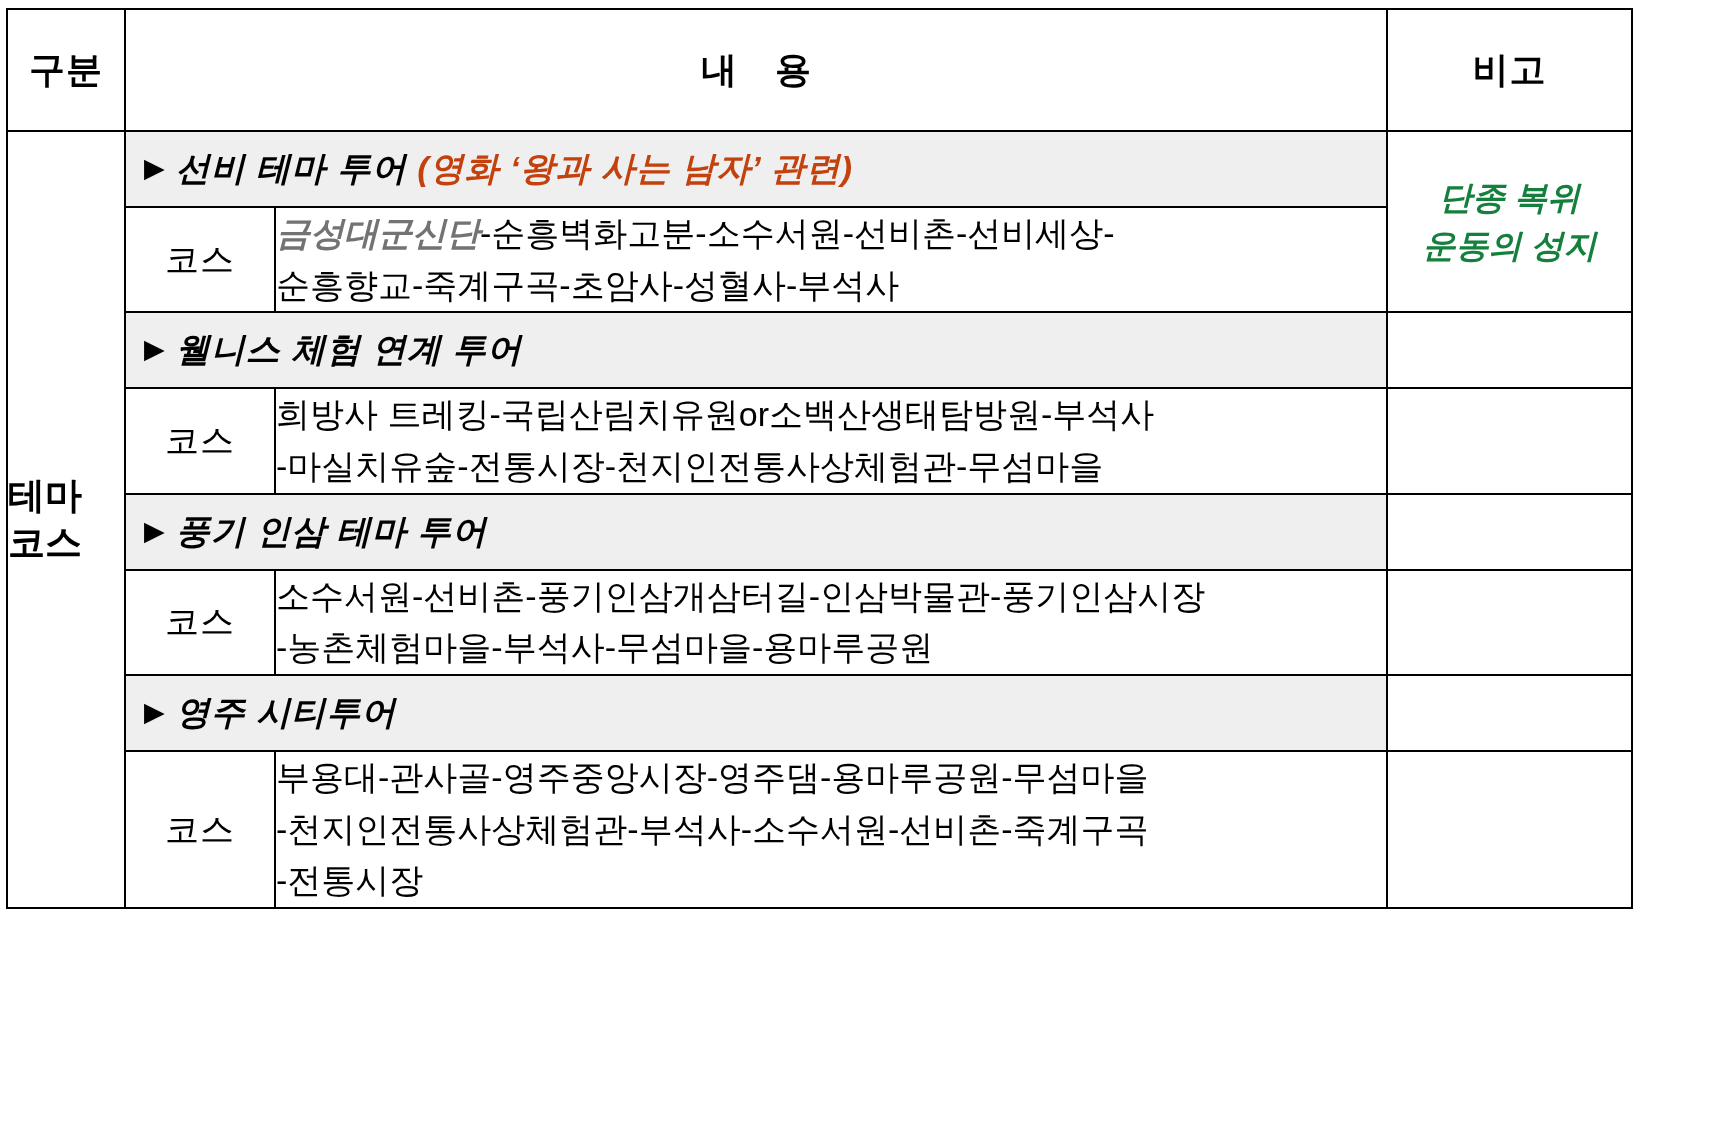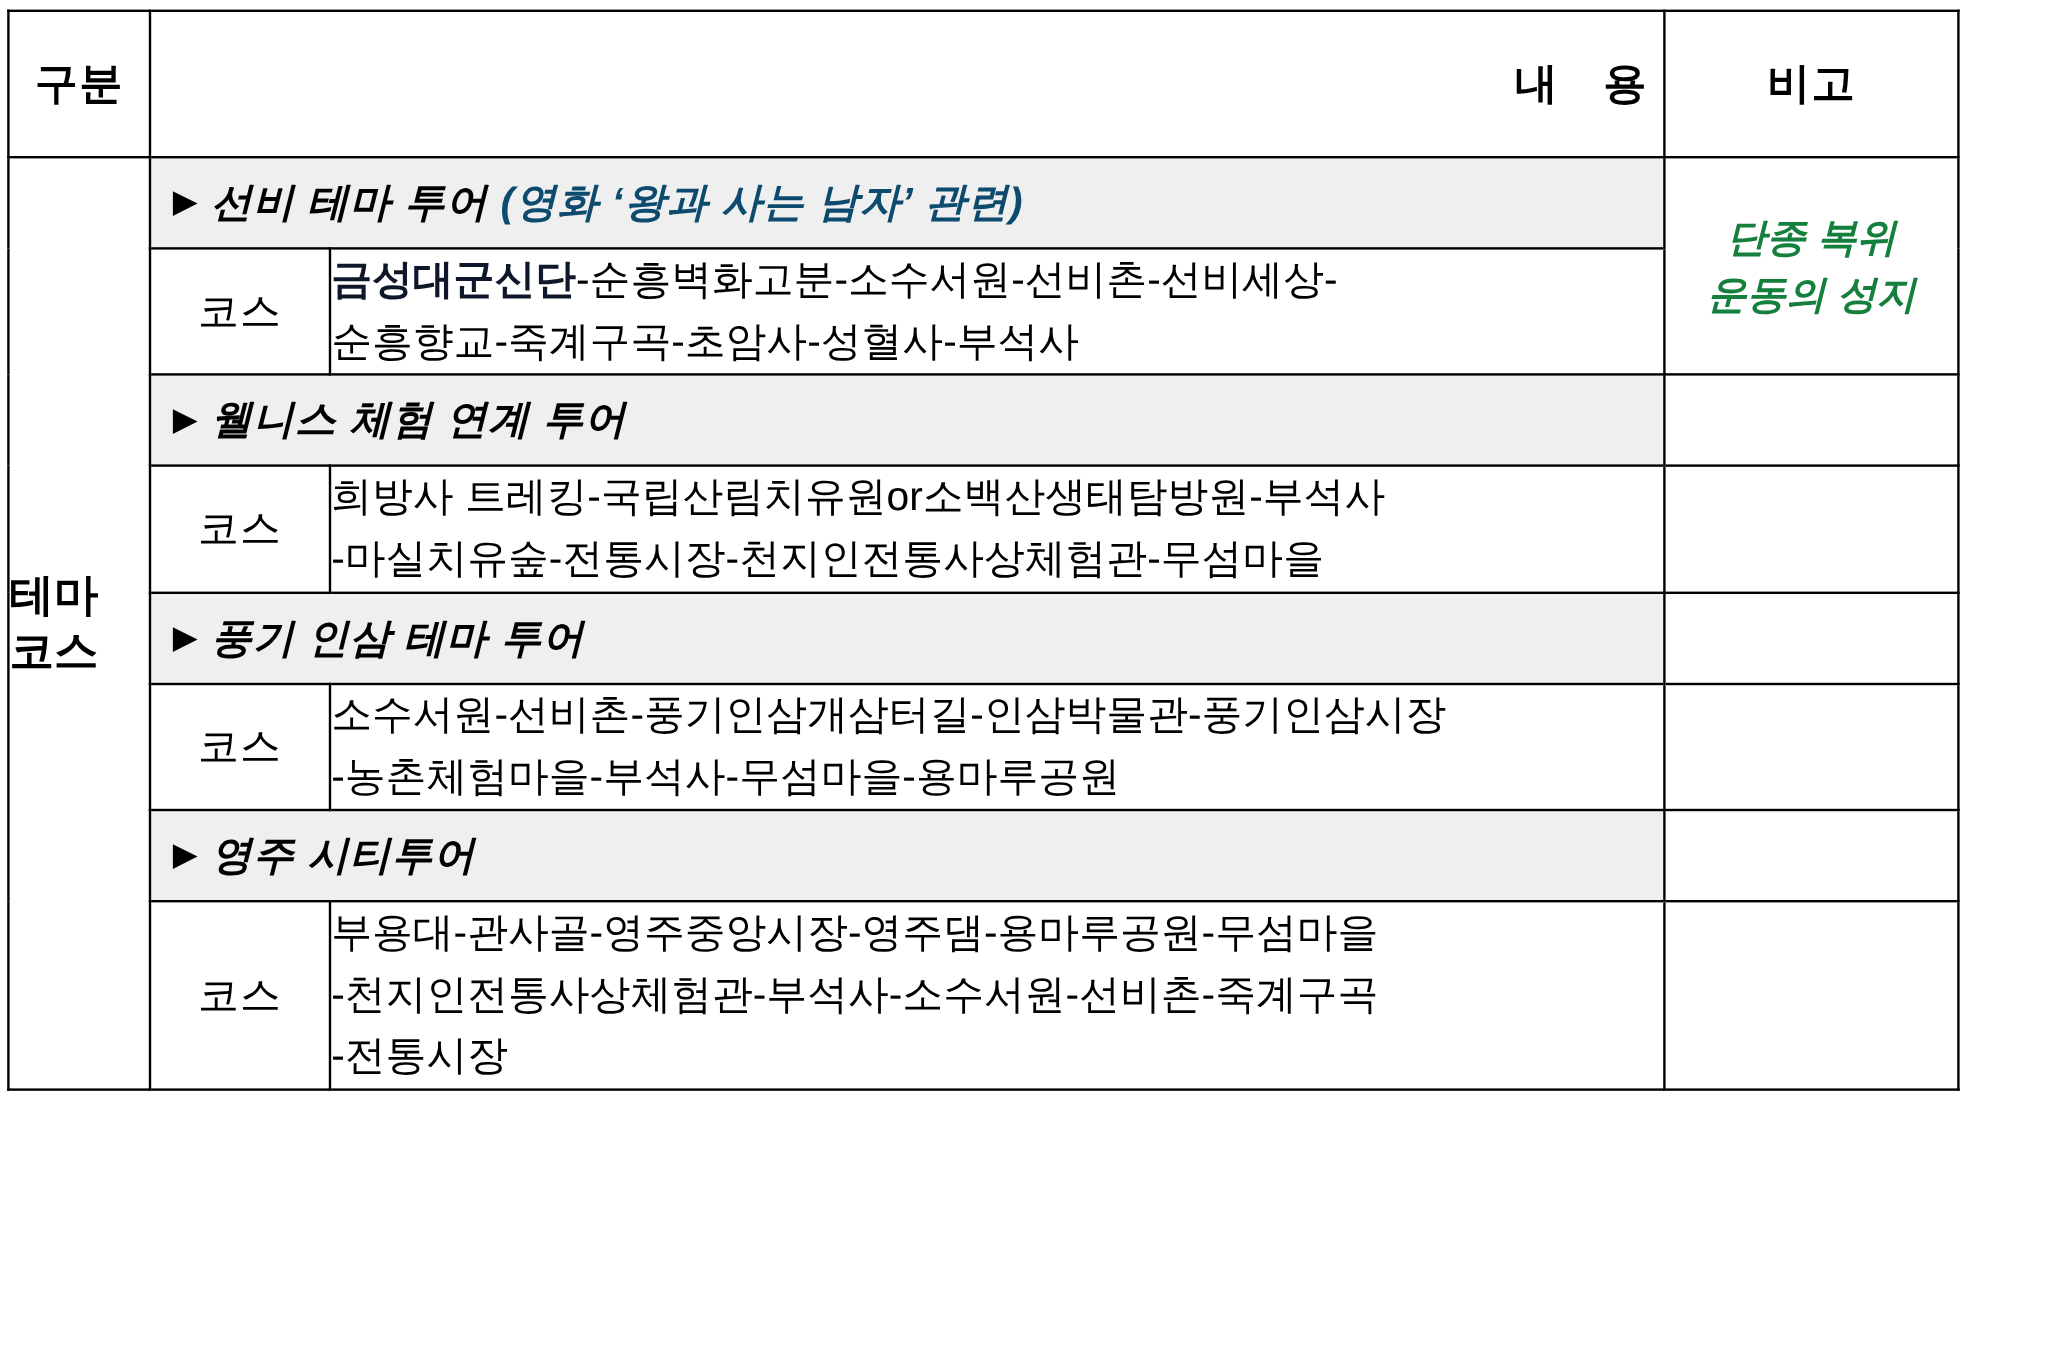--- a/index.html
+++ b/index.html
@@ -42,21 +42,20 @@
   .hdr-cell {
     text-align: center;
     font-weight: bold;
     font-size: 36px;
     height: 120px;
     letter-spacing: 1px;
   }
   .hdr-cell.wide {
     letter-spacing: 14px;
     text-indent: 14px;
-    text-align: right;
   }
 
   
   .division-cell {
     text-align: left;
     font-weight: bold;
     font-size: 37px;
     line-height: 1.25;
     border-right: 2px solid #000000;
   }
@@ -79,21 +78,21 @@
     letter-spacing: 1px;
   }
   .section-title .tri {
     font-style: normal;
     font-size: 27px;
     margin-right: 10px;
     position: relative;
     top: -3px;
   }
   .section-title .accent {
-    color: #0c4a6e;
+    color: #c2410c;
   }
 
   
   .course-label {
     text-align: center;
     font-size: 34px;
     border-top: 2px dotted #000000;
     border-bottom: 2px dotted #000000;
     border-left: 2px solid #000000;
     border-right: 2px dotted #000000;
@@ -104,22 +103,23 @@
     font-size: 34px;
     line-height: 1.52;
     padding: 8px 6px 8px 12px;
     border-top: 2px dotted #000000;
     border-bottom: 2px dotted #000000;
     border-left: 2px dotted #000000;
     border-right: 2px solid #000000;
     white-space: nowrap;
   }
   .course-content .accent {
-    color: #0f172a;
-    font-weight: bold;
+    color: #737373;
+    font-weight: bold;
+    font-style: italic;
   }
   .course-content .line {
     display: block;
   }
 
   
   .remark-cell {
     text-align: center;
     font-size: 33px;
     font-weight: bold;

